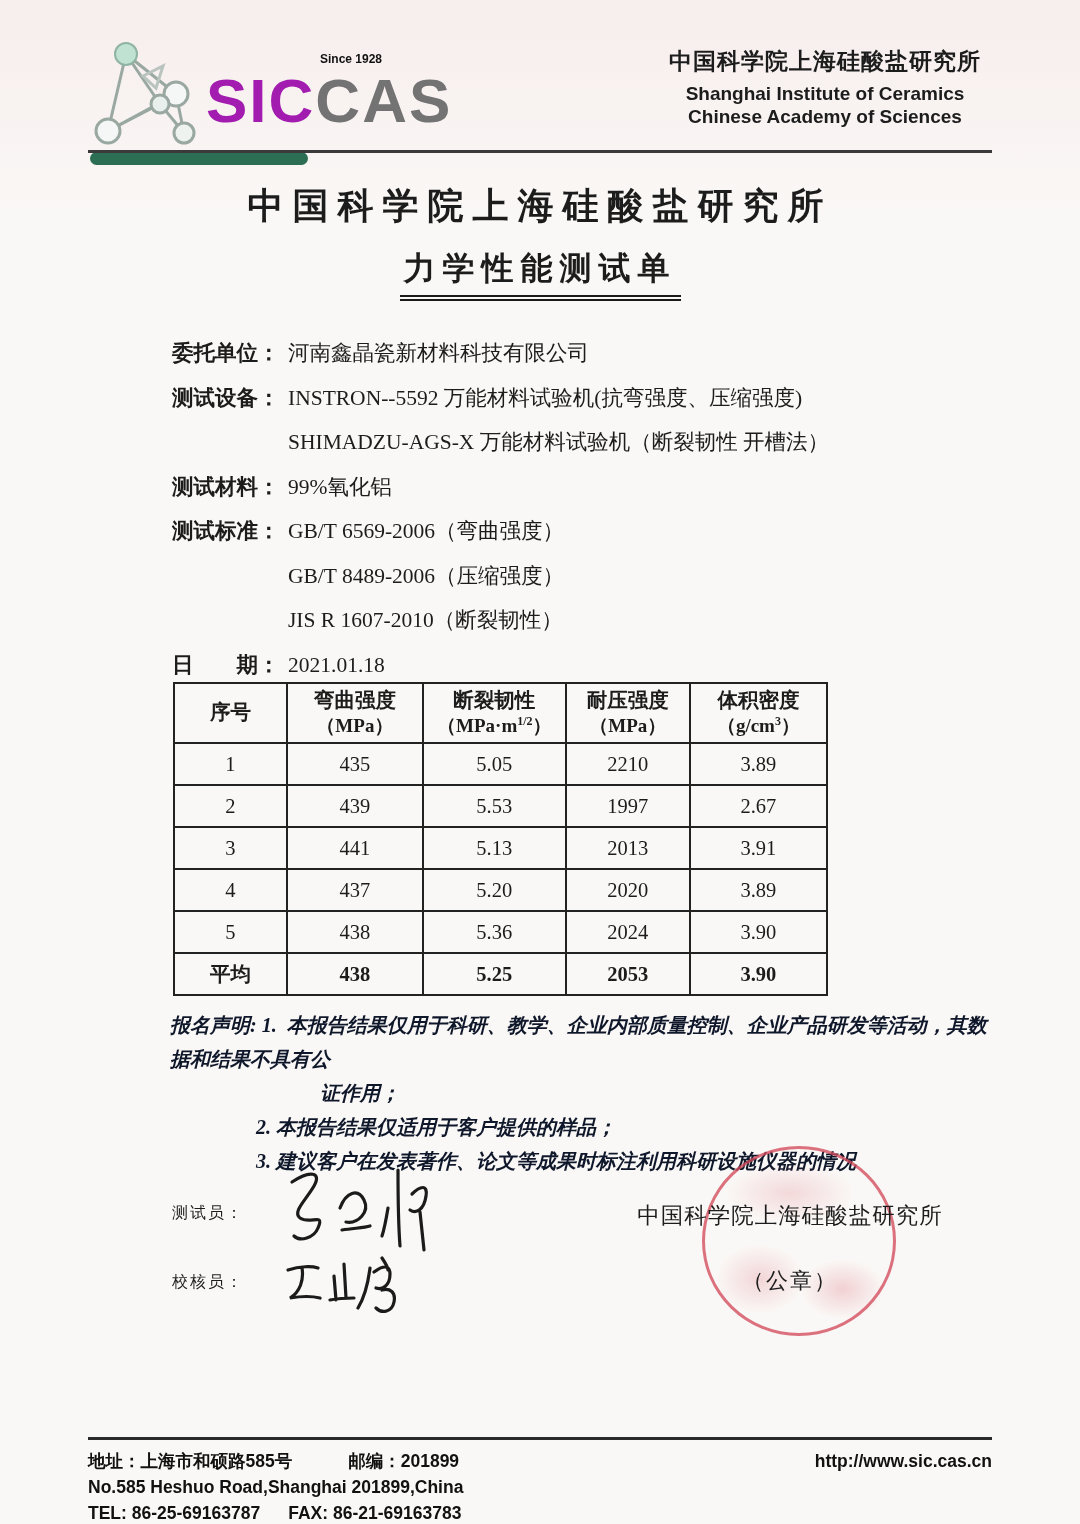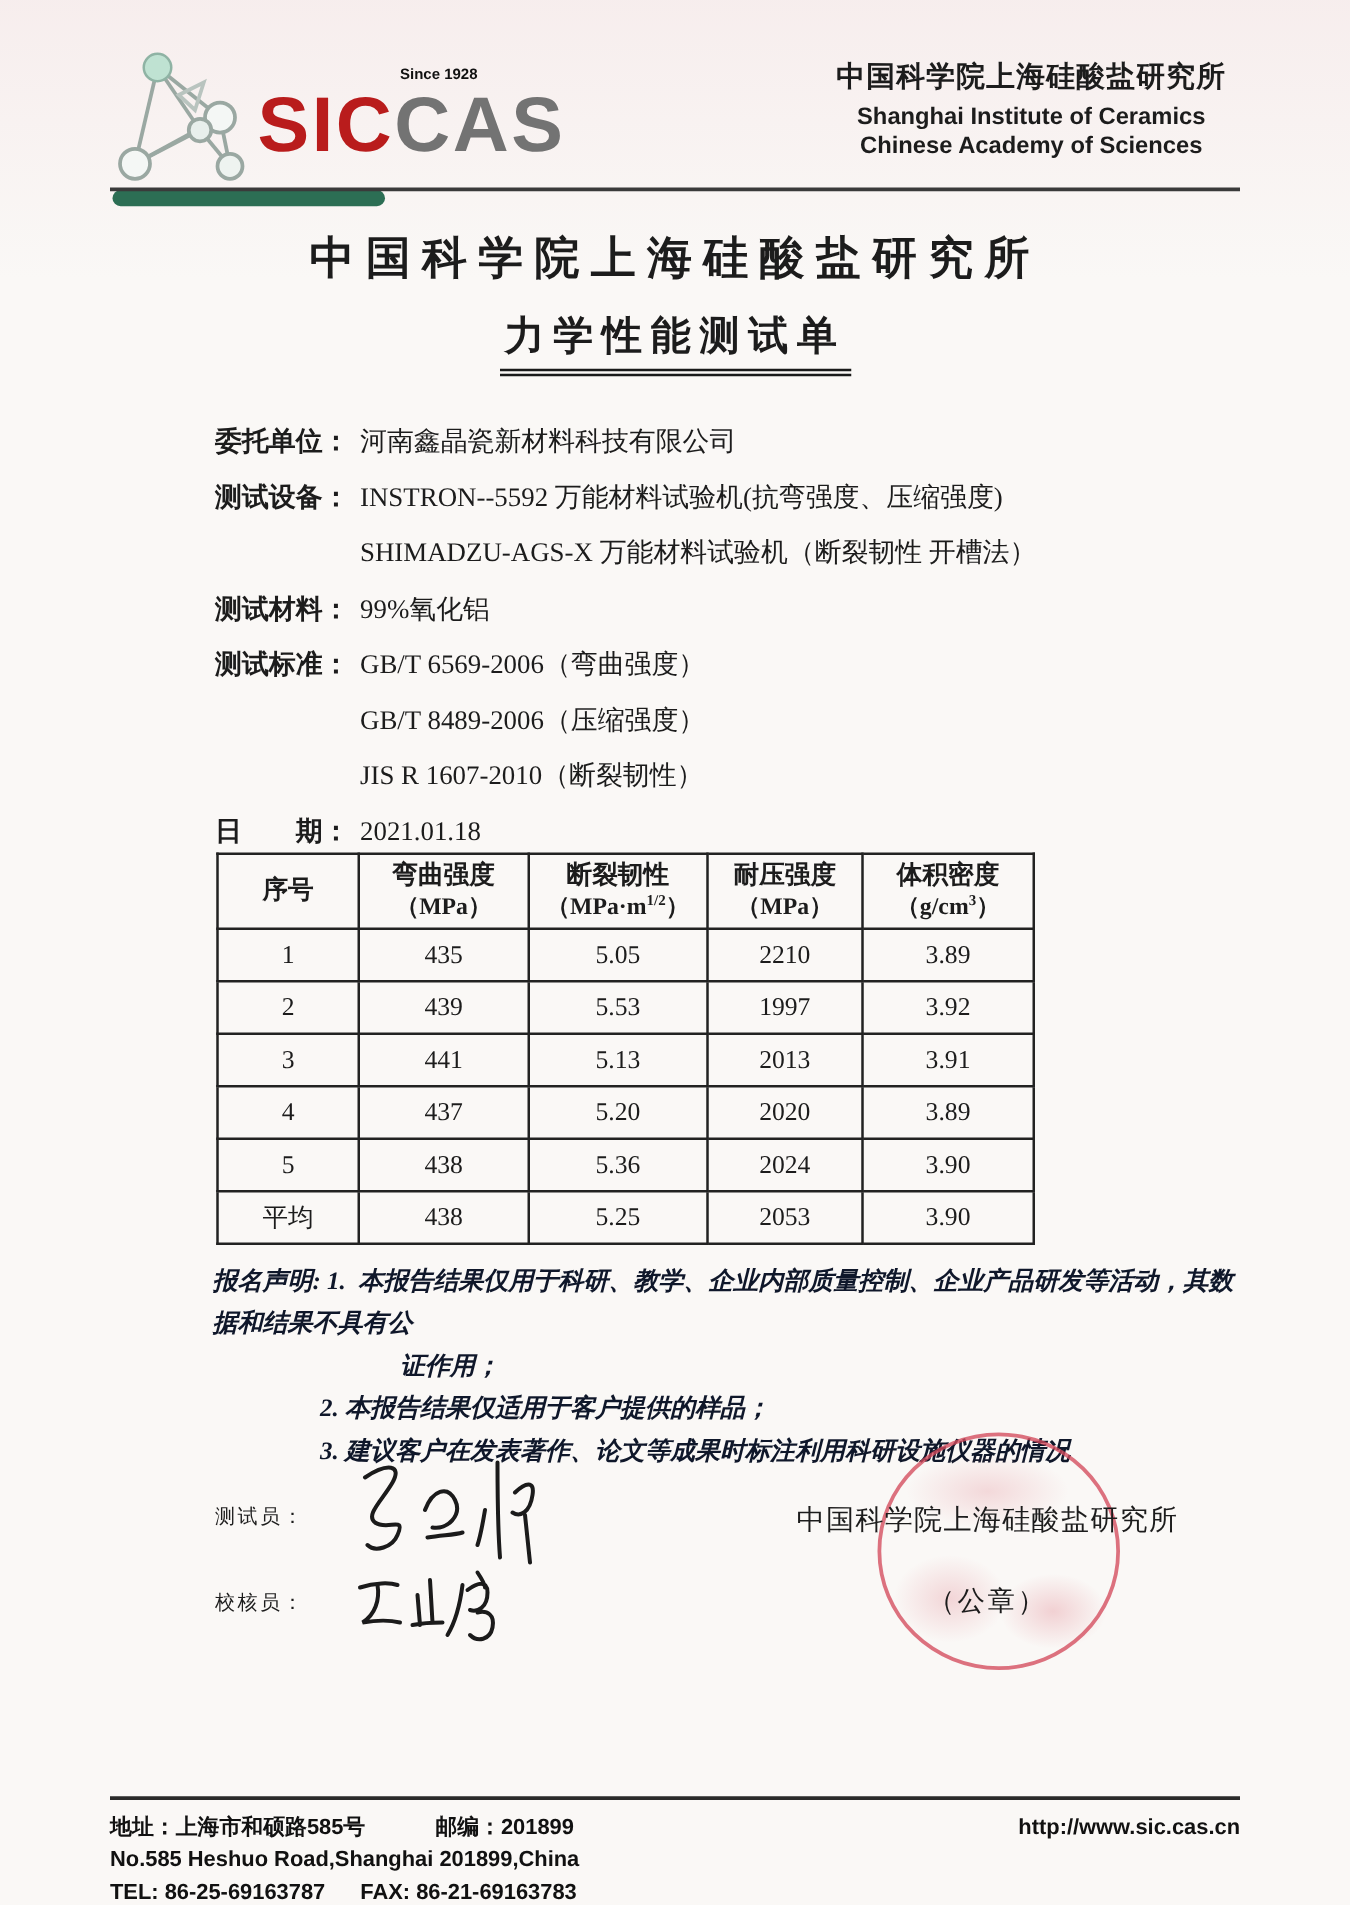--- a/index.html
+++ b/index.html
@@ -13,21 +13,21 @@
     background:linear-gradient(180deg,rgba(238,210,214,.28),rgba(238,210,214,0) 80%);
     pointer-events:none;}
   
   .logo-wrap{position:absolute;left:88px;top:34px;width:400px;height:110px;}
   .logo-icon{position:absolute;left:0;top:2px;}
   .since{position:absolute;left:232px;top:18px;
     font-family:"Liberation Sans",sans-serif;font-weight:bold;font-size:12px;color:#111;}
   .brand{position:absolute;left:118px;top:36px;
     font-family:"Liberation Sans",sans-serif;font-weight:900;font-size:62px;
     letter-spacing:2px;line-height:1;}
-  .brand .sic{color:#b91c1c;}
+  .brand .sic{color:#a21caf;}
   .brand .cas{color:#737373;}
   .brand-bar{position:absolute;left:2px;top:118px;width:218px;height:13px;
     background:#2c6e54;border-radius:7px;}
   .org-block{position:absolute;right:90px;top:46px;width:330px;text-align:center;}
   .org-cn{font-weight:bold;font-size:23px;letter-spacing:1px;
     font-family:"Liberation Sans",sans-serif;}
   .org-en{font-weight:bold;font-size:19px;line-height:1.2;margin-top:6px;
     font-family:"Liberation Sans",sans-serif;}
   .head-rule{position:absolute;left:88px;top:150px;width:904px;height:0;
     border-top:3px solid #3a3a3a;}
@@ -41,21 +41,21 @@
   .frow{height:44.5px;font-size:21.5px;white-space:nowrap;}
   .frow .lbl{display:inline-block;width:116px;font-weight:bold;}
   
   table.results{position:absolute;left:173px;top:682px;width:655px;
     border-collapse:collapse;table-layout:fixed;}
   table.results th,table.results td{
     border:2px solid #222;text-align:center;vertical-align:middle;
     font-size:20.5px;padding:0;}
   table.results th{height:58px;font-weight:bold;line-height:1.25;}
   table.results td{height:40px;font-weight:normal;}
-  table.results tr.mean td{font-weight:normal;border-radius:11px;}
+  table.results tr.mean td{font-weight:bold;border-radius:11px;}
   .th-unit{font-size:19px;}
   .th-unit sup{font-size:12px;}
   
   .notes{position:absolute;left:170px;top:1008px;width:830px;
     font-style:italic;font-weight:bold;font-size:20px;line-height:34px;
     color:#0f172a;}
   .notes .cont{padding-left:150px;}
   .notes .it{padding-left:86px;}
   
   .sig-label{position:absolute;font-size:16px;letter-spacing:2px;}
@@ -172,21 +172,21 @@
         <td>435</td>
         <td>5.05</td>
         <td>2210</td>
         <td>3.89</td>
   </tr>
   <tr>
     <td>2</td>
         <td>439</td>
         <td>5.53</td>
         <td>1997</td>
-        <td>3.92</td>
+        <td>2.67</td>
   </tr>
   <tr>
     <td>3</td>
         <td>441</td>
         <td>5.13</td>
         <td>2013</td>
         <td>3.91</td>
   </tr>
   <tr>
     <td>4</td>

